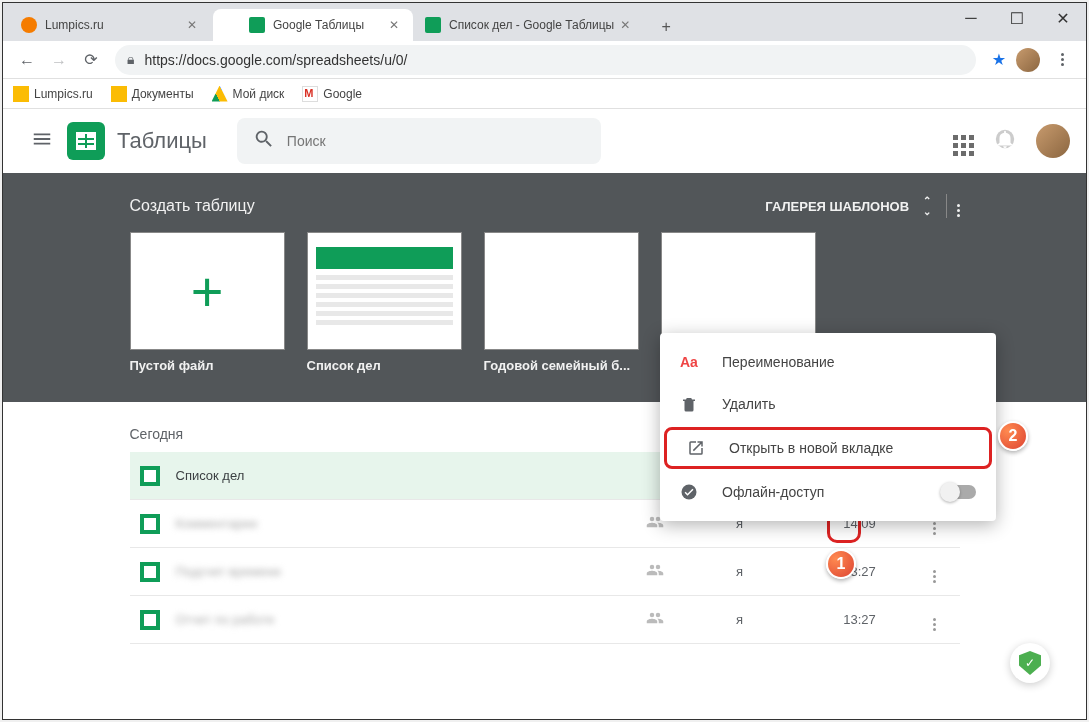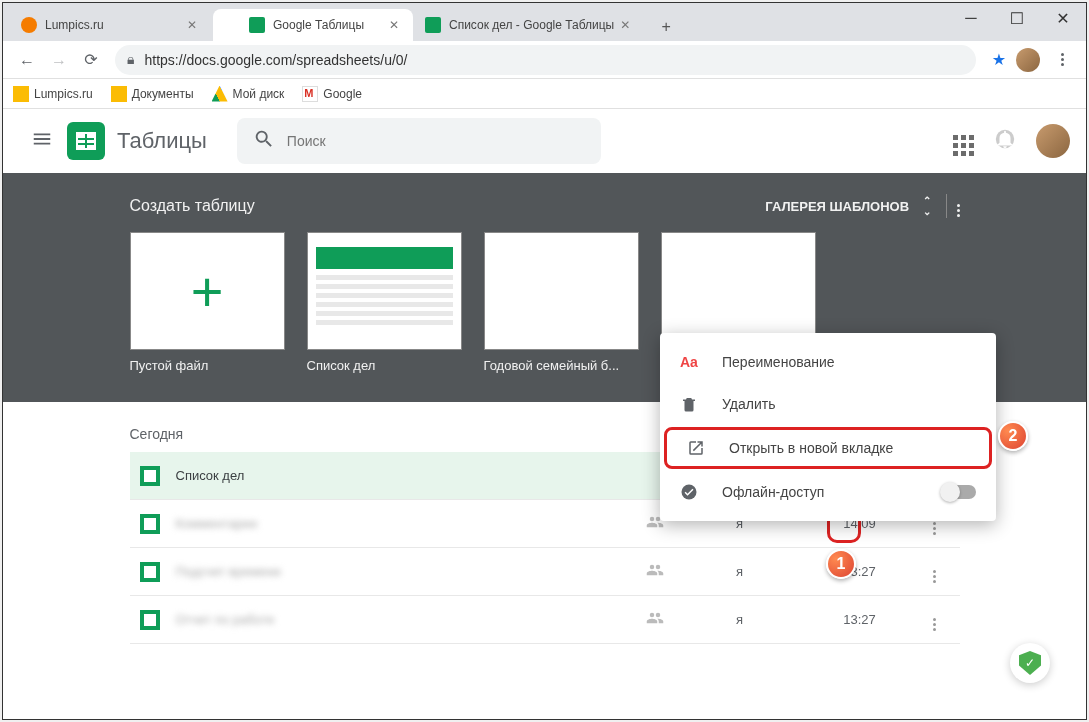--- a/index.html
+++ b/index.html
@@ -41,21 +41,21 @@
 .gallery { background: #525659; padding: 20px 0 28px; }
 .gallery-inner { max-width: 870px; margin: 1px auto; padding: 0 20px; }
 .gallery-head { display: flex; align-items: center; justify-content: space-between; margin-bottom: 14px; }
 .gallery-title { color: #f1f1f1; font-size: 16px; }
 .gallery-actions { display: flex; align-items: center; color: #f1f1f1; font-size: 13px; font-weight: bold; }
 .gallery-toggle { display: flex; flex-direction: column; margin: 0 14px; font-size: 10px; }
 .gallery-divider { width: 1px; height: 24px; background: #888; margin-right: 10px; }
 .templates { display: flex; gap: 22px; }
 .template-card { width: 155px; }
 .template-thumb { width: 155px; height: 118px; background: #fff; border: 1px solid #888; margin-bottom: 8px; display: flex; align-items: center; justify-content: center; position: relative; overflow: hidden; }
-.template-label { color: #f1f1f1; font-size: 13px; }
+.template-label { color: #f1f1f1; font-size: 13px; font-weight: bold; }
 .plus-green { color: #0f9d58; font-size: 56px; font-weight: 300; }
 .thumb-green-bar { position: absolute; top: 14px; left: 8px; right: 8px; height: 22px; background: #0f9d58; }
 .thumb-lines { position: absolute; top: 42px; left: 8px; right: 8px; }
 .thumb-line { height: 5px; background: #e8e8e8; margin-bottom: 4px; }
 .content { padding: 16px 0; background: #fff; }
 .content-inner { max-width: 870px; margin: 8px auto; padding: 0 20px; }
 .content-head { display: flex; align-items: center; margin-bottom: 10px; font-size: 14px; color: #5f6368; }
 .content-head-title { flex: 1; }
 .sort-item { display: flex; align-items: center; margin-right: 10px; }
 .file-list { }

